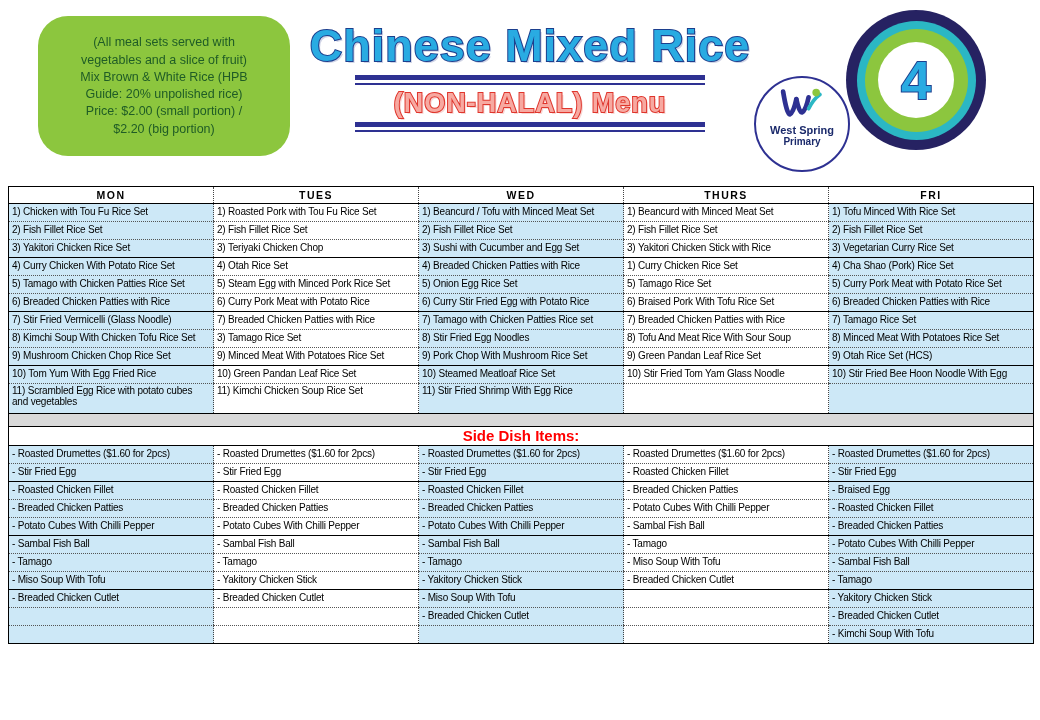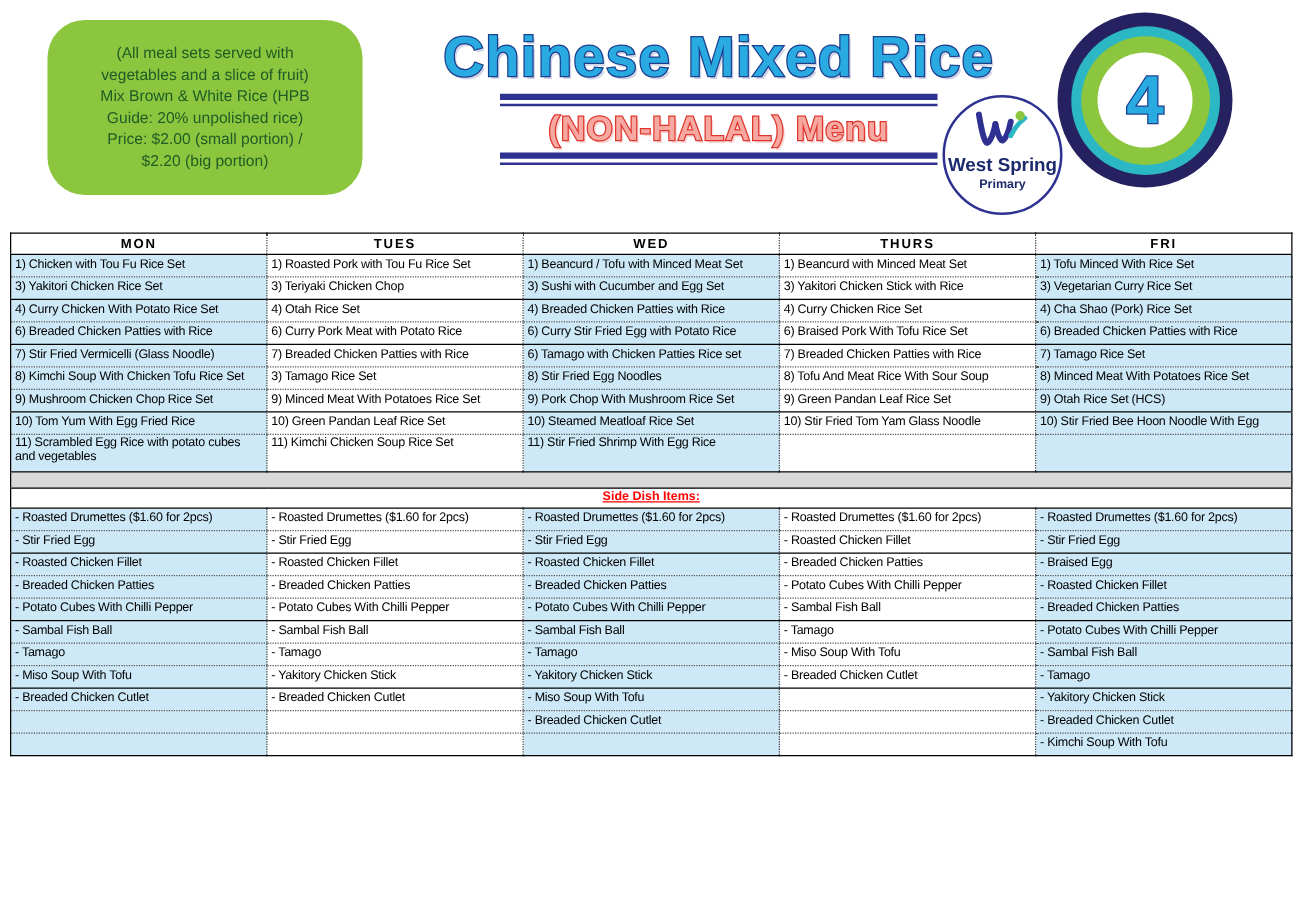--- a/index.html
+++ b/index.html
@@ -10,39 +10,39 @@
   
   .info-box{
     position:absolute;left:38px;top:16px;width:252px;height:140px;
     background:#8CC63E;border-radius:30px;
     display:flex;align-items:center;justify-content:center;box-sizing:border-box;padding:6px 10px;
   }
   .info-box p{
     margin:0;font-size:12.5px;line-height:1.38;color:#1F5C26;text-align:center;
     white-space:pre-line;font-weight:500;
   }
-  .title-wrap{position:absolute;left:290px;top:20px;width:480px;text-align:center;margin-left:45px;}
+  .title-wrap{position:absolute;left:290px;top:20px;width:480px;text-align:center;}
   .title-line{font-weight:bold;letter-spacing:1px;line-height:1.15;}
   .title-1{
     font-size:45px;color:#29ABE2;
     -webkit-text-stroke:2px #1C3F8E;paint-order:stroke fill;
     text-shadow:2px 2px 0 rgba(40,60,140,.22);
   }
   .title-2{
     font-size:27px;color:#F7A9A1;
     -webkit-text-stroke:2px #E0352C;paint-order:stroke fill;
     text-shadow:2px 2px 0 rgba(220,60,50,.2);
   }
   .dline{width:350px;margin:3px auto;border-top:5px solid #2E3192;border-bottom:2px solid #2E3192;height:3px;}
   
   .logo{
     position:absolute;left:754px;top:76px;width:96px;height:96px;border-radius:50%;
     background:#fff;border:2.5px solid #2E3192;box-sizing:border-box;text-align:center;padding-top:8px;z-index:2;
   }
-  .logo-text1{font-size:15px;font-weight:bold;color:#1B2A6B;line-height:1.1;}
+  .logo-text1{font-size:11px;font-weight:bold;color:#1B2A6B;line-height:1.1;}
   .logo-text2{font-size:10px;font-weight:bold;color:#1B2A6B;line-height:1.1;}
   
   .badge{position:absolute;left:846px;top:10px;width:140px;height:140px;border-radius:50%;
     background:#262262;display:flex;align-items:center;justify-content:center;}
   .badge-teal{width:119px;height:119px;border-radius:50%;background:#2BB7C4;display:flex;align-items:center;justify-content:center;}
   .badge-green{width:103px;height:103px;border-radius:50%;background:#8CC63E;display:flex;align-items:center;justify-content:center;}
   .badge-white{width:76px;height:76px;border-radius:50%;background:#fff;display:flex;align-items:center;justify-content:center;}
   .badge-num{font-size:54px;font-weight:bold;color:#29ABE2;-webkit-text-stroke:2px #1C3F8E;paint-order:stroke fill;}
   
   .menu{position:absolute;left:8px;top:186px;width:1026px;}
@@ -56,21 +56,21 @@
   td{
     font-size:10px;letter-spacing:-0.2px;height:15px;padding:1px 3px;
     vertical-align:middle;border-bottom:1px dotted #555;line-height:1.05;color:#000;
   }
   .cb{background:#CDE8F7;}
   .cw{background:#ffffff;}
   tr.solid td{border-bottom:1.3px solid #000;}
   tr.tall td{height:26px;vertical-align:top;padding-top:2px;}
   td.gray{background:#D9D9D9;height:12px;border-top:1.5px solid #000;border-bottom:1.5px solid #000;padding:0;}
   td.sd-title{background:#fff;height:13px;text-align:center;border-bottom:1.3px solid #000;}
-  .sd-title span{color:#FF0000;font-weight:bold;font-size:10px;text-decoration:underline;letter-spacing:0;}
+  .sd-title span{color:#FF0000;font-weight:bold;font-size:15px;letter-spacing:0;}
 </style>
 </head>
 <body>
 
 <div class="info-box">
   <p>(All meal sets served with
 vegetables and a slice of fruit)
 Mix Brown &amp; White Rice (HPB
 Guide: 20% unpolished rice)
 Price: $2.00 (small portion) /
@@ -115,45 +115,59 @@
           <th>THURS</th>
           <th>FRI</th>
         </tr>
         <tr>
           <td class="cb">1) Chicken with Tou Fu Rice Set</td>
           <td class="cw">1) Roasted Pork with Tou Fu Rice Set</td>
           <td class="cb">1) Beancurd / Tofu with Minced Meat Set</td>
           <td class="cw">1) Beancurd with Minced Meat Set</td>
           <td class="cb">1) Tofu Minced With Rice Set</td>
         </tr>
+        <tr>
+          <td class="cb">2) Fish Fillet Rice Set</td>
+          <td class="cw">2) Fish Fillet Rice Set</td>
+          <td class="cb">2) Fish Fillet Rice Set</td>
+          <td class="cw">2) Fish Fillet Rice Set</td>
+          <td class="cb">2) Fish Fillet Rice Set</td>
+        </tr>
         <tr class="solid">
           <td class="cb">3) Yakitori Chicken Rice Set</td>
           <td class="cw">3) Teriyaki Chicken Chop</td>
           <td class="cb">3) Sushi with Cucumber and Egg Set</td>
           <td class="cw">3) Yakitori Chicken Stick with Rice</td>
           <td class="cb">3) Vegetarian Curry Rice Set</td>
         </tr>
         <tr>
           <td class="cb">4) Curry Chicken With Potato Rice Set</td>
           <td class="cw">4) Otah Rice Set</td>
           <td class="cb">4) Breaded Chicken Patties with Rice</td>
-          <td class="cw">4) Curry Chicken Rice Set</td>
+          <td class="cw">1) Curry Chicken Rice Set</td>
           <td class="cb">4) Cha Shao (Pork) Rice Set</td>
+        </tr>
+        <tr>
+          <td class="cb">5) Tamago with Chicken Patties Rice Set</td>
+          <td class="cw">5) Steam Egg with Minced Pork Rice Set</td>
+          <td class="cb">5) Onion Egg Rice Set</td>
+          <td class="cw">5) Tamago Rice Set</td>
+          <td class="cb">5) Curry Pork Meat with Potato Rice Set</td>
         </tr>
         <tr class="solid">
           <td class="cb">6) Breaded Chicken Patties with Rice</td>
           <td class="cw">6) Curry Pork Meat with Potato Rice</td>
           <td class="cb">6) Curry Stir Fried Egg with Potato Rice</td>
           <td class="cw">6) Braised Pork With Tofu Rice Set</td>
           <td class="cb">6) Breaded Chicken Patties with Rice</td>
         </tr>
         <tr>
           <td class="cb">7) Stir Fried Vermicelli (Glass Noodle)</td>
           <td class="cw">7) Breaded Chicken Patties with Rice</td>
-          <td class="cb">6) Tamago with Chicken Patties Rice set</td>
+          <td class="cb">7) Tamago with Chicken Patties Rice set</td>
           <td class="cw">7) Breaded Chicken Patties with Rice</td>
           <td class="cb">7) Tamago Rice Set</td>
         </tr>
         <tr>
           <td class="cb">8) Kimchi Soup With Chicken Tofu Rice Set</td>
           <td class="cw">3) Tamago Rice Set</td>
           <td class="cb">8) Stir Fried Egg Noodles</td>
           <td class="cw">8) Tofu And Meat Rice With Sour Soup</td>
           <td class="cb">8) Minced Meat With Potatoes Rice Set</td>
         </tr>

